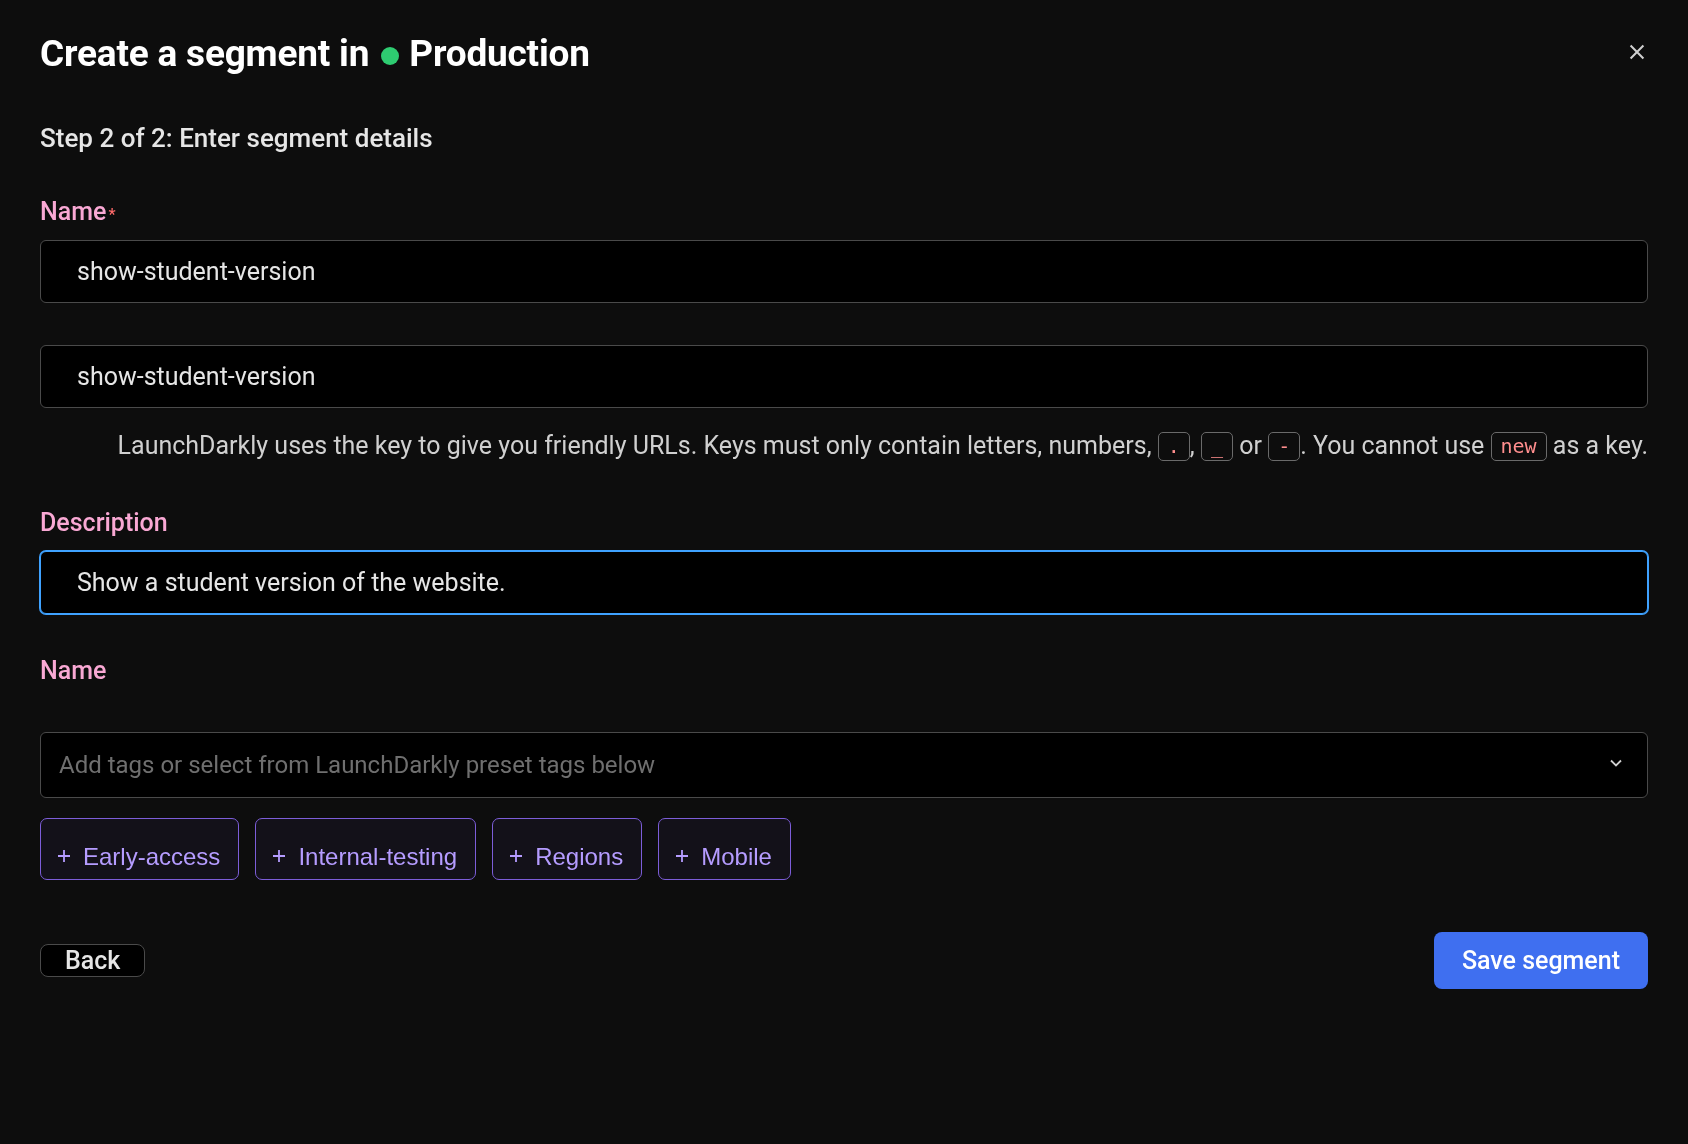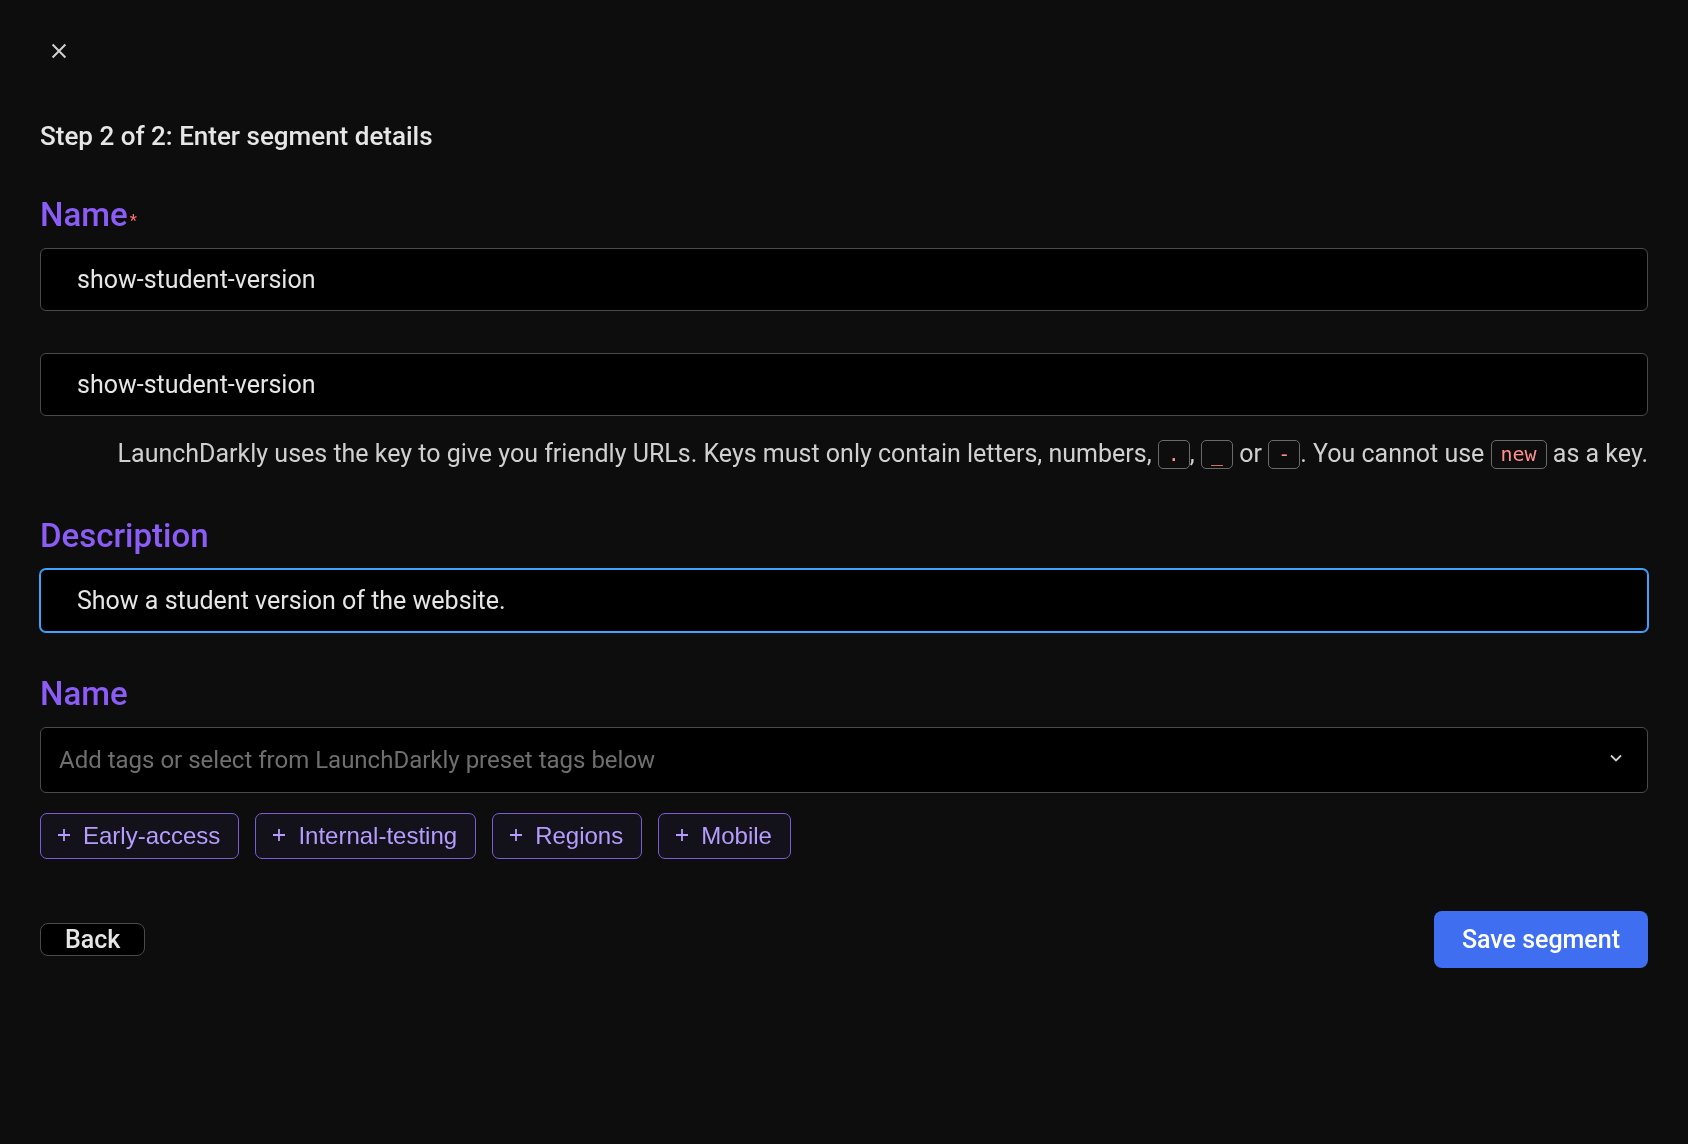--- a/index.html
+++ b/index.html
@@ -68,23 +68,23 @@
   .step-line {
     font-size: 26px;
     font-weight: 500;
     color: #e6e6e6;
     margin-bottom: 44px;
   }
   .field-group {
     margin-bottom: 42px;
   }
   .field-label {
-    font-size: 33px;
-    font-weight: 500;
-    color: #8b5cf6;
+    font-size: 25px;
+    font-weight: 500;
+    color: #f9a8d4;
     margin-bottom: 14px;
     display: inline-block;
   }
   .required-star {
     color: #ff6b6b;
     margin-left: 2px;
     font-weight: 500;
   }
   .text-input {
     width: 100%;
@@ -119,20 +119,21 @@
     padding: 0 9px;
     font-family: ui-monospace, SFMono-Regular, Menlo, Consolas, monospace;
     font-size: 20px;
     color: #ff8e8e;
     line-height: 1.35;
     vertical-align: 1px;
   }
   .tags-input-wrap {
     position: relative;
     width: 100%;
+    margin-top: 33px;
   }
   .tags-input {
     width: 100%;
     background: #000;
     border: 1.5px solid #4a4a4a;
     border-radius: 6px;
     padding: 18px 56px 18px 18px;
     font-size: 24px;
     color: #7a7a7a;
     font-family: inherit;
@@ -162,21 +163,21 @@
     margin-top: 20px;
   }
   .tag-chip {
     display: inline-flex;
     align-items: center;
     gap: 10px;
     border: 1.8px solid #7c5dd8;
     background: rgba(124, 93, 216, 0.06);
     color: #b59cff;
     border-radius: 7px;
-    padding: 8px 18px 8px 14px;
+    padding: 24px 18px 8px 14px;
     font-size: 24px;
     font-weight: 500;
     cursor: pointer;
   }
   .tag-chip svg {
     width: 18px;
     height: 18px;
     stroke: #b59cff;
     stroke-width: 2.4;
     fill: none;
@@ -206,20 +207,25 @@
     border: none;
     padding: 14px 28px;
   }
 </style>
 </head>
 <body>
 
 <div class="modal">
 
   <div class="modal-header">
+    <div class="title-wrap">
+      <span>Create a segment in</span>
+      <span class="env-dot"></span>
+        <span>Production</span>
+    </div>
     <button class="close-btn">
       <span>
         <svg viewBox="0 0 24 24" fill="none">
             <path d="M5 5 L19 19 M19 5 L5 19"></path>
           </svg>
       </span>
     </button>
   </div>
 
   <div class="step-line">Step 2 of 2: Enter segment details</div>

